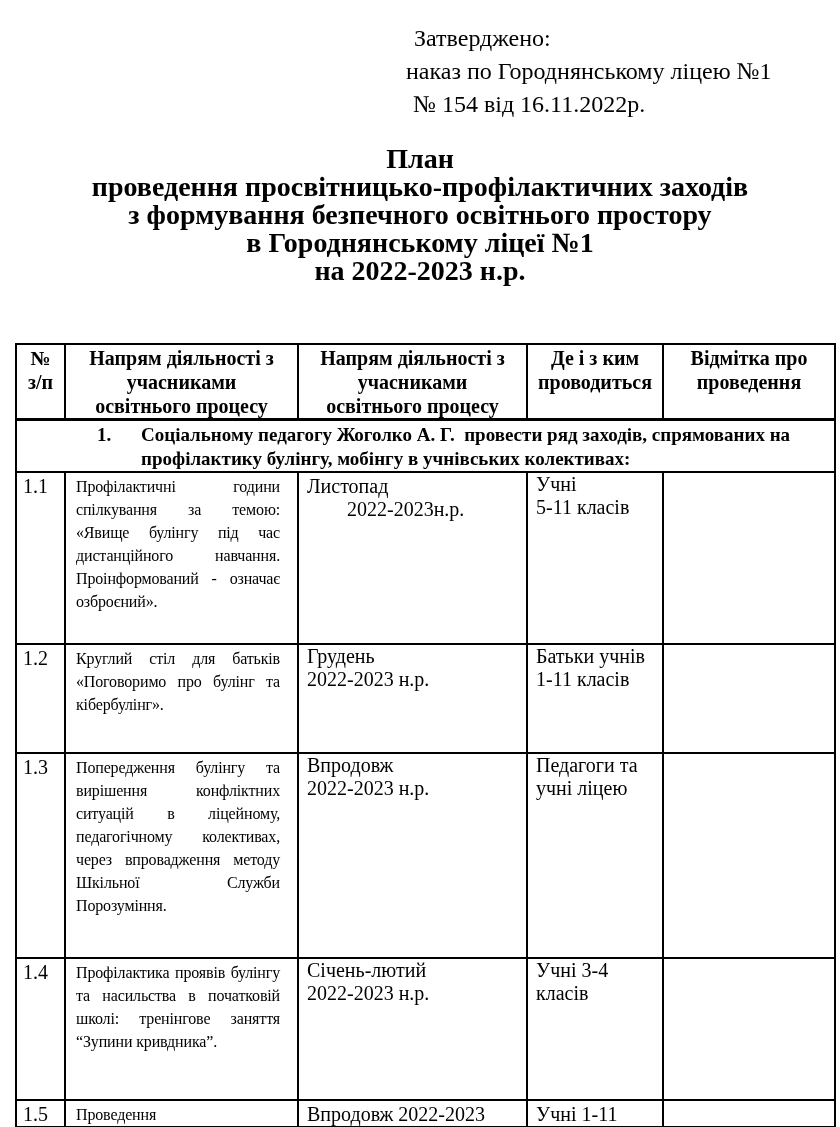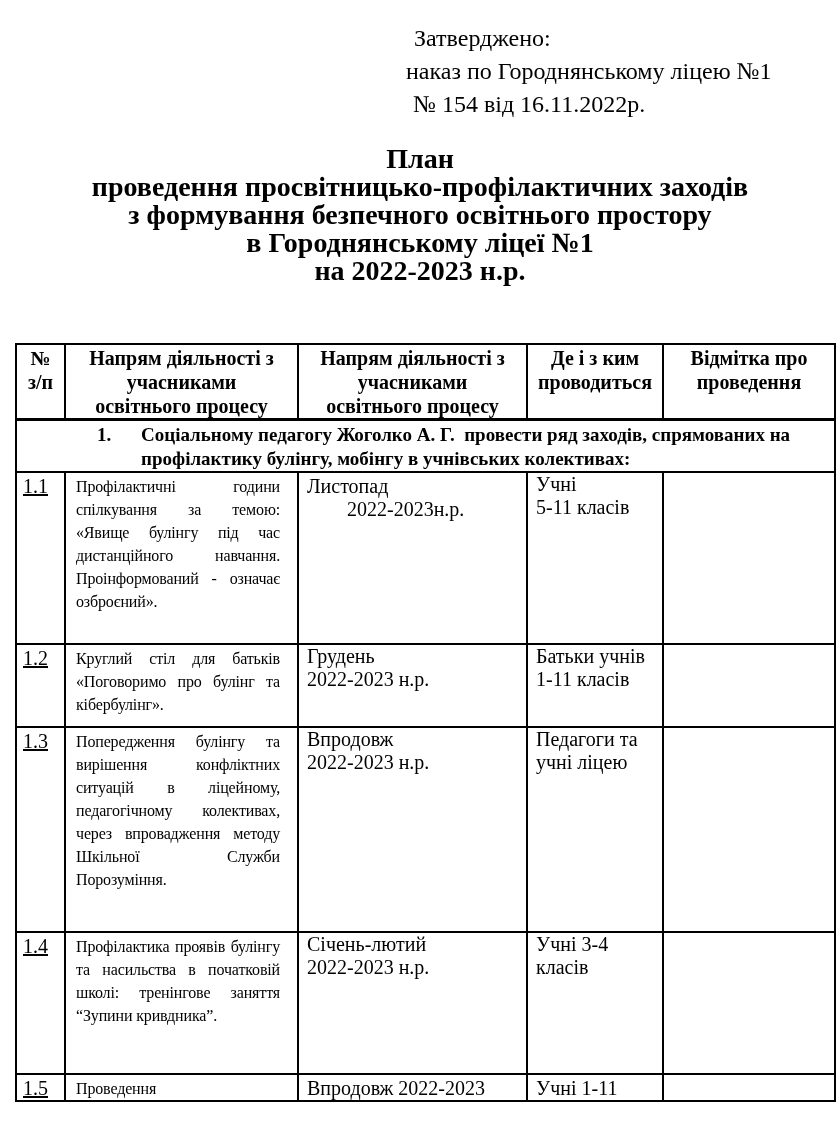--- a/index.html
+++ b/index.html
@@ -48,29 +48,28 @@
     font-size: 20px;
     line-height: 24px;
     text-align: center;
     padding: 1px 2px 0 2px;
     white-space: pre-line;
     border-bottom-width: 3px;
   }
   tr.r-head   { height: 73px; }
   tr.r-sec    { height: 51px; }
   tr.r1       { height: 172px; }
-  tr.r2       { height: 83px; }
+  tr.r2       { height: 109px; }
   tr.r3       { height: 205px; }
   tr.r4       { height: 142px; }
   tr.r5       { height: 25px; }
 
   td.c-num {
     font-size: 20px; line-height: 23px;
     padding: 2px 8px 0 6px;
-    text-decoration: underline;
   }
   td.c-act {
     font-size: 16px; line-height: 23px;
     text-align: justify;
     letter-spacing: -0.15px;
     padding: 2px 17px 0 10px;
   }
   td.c-per, td.c-aud {
     font-size: 20px; line-height: 23px;
     white-space: pre-wrap;

